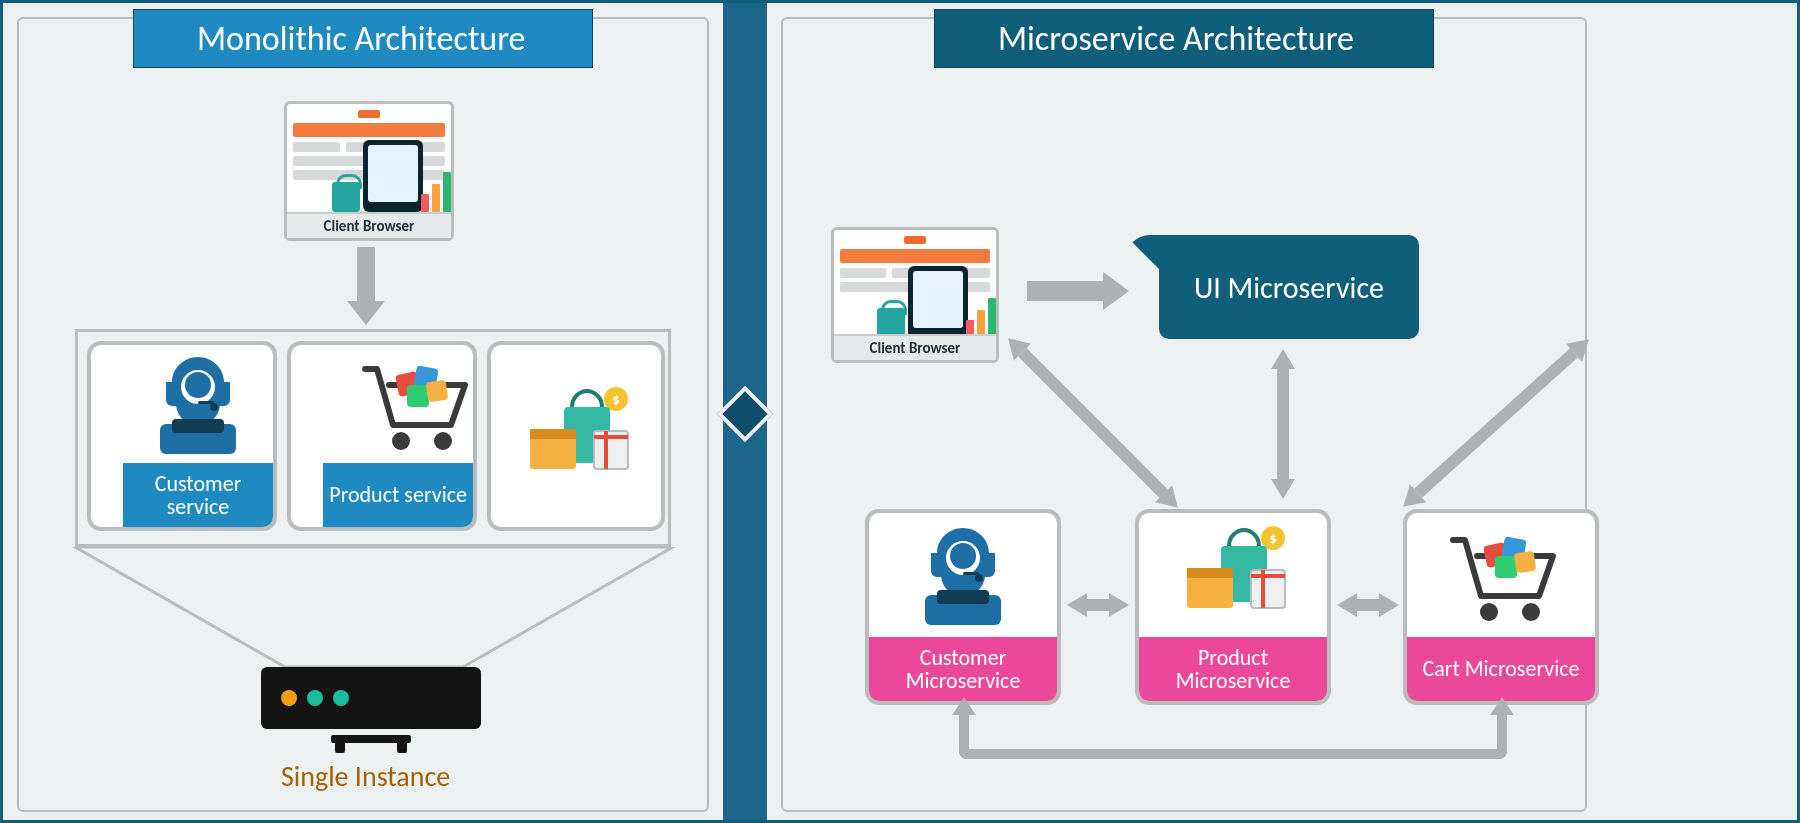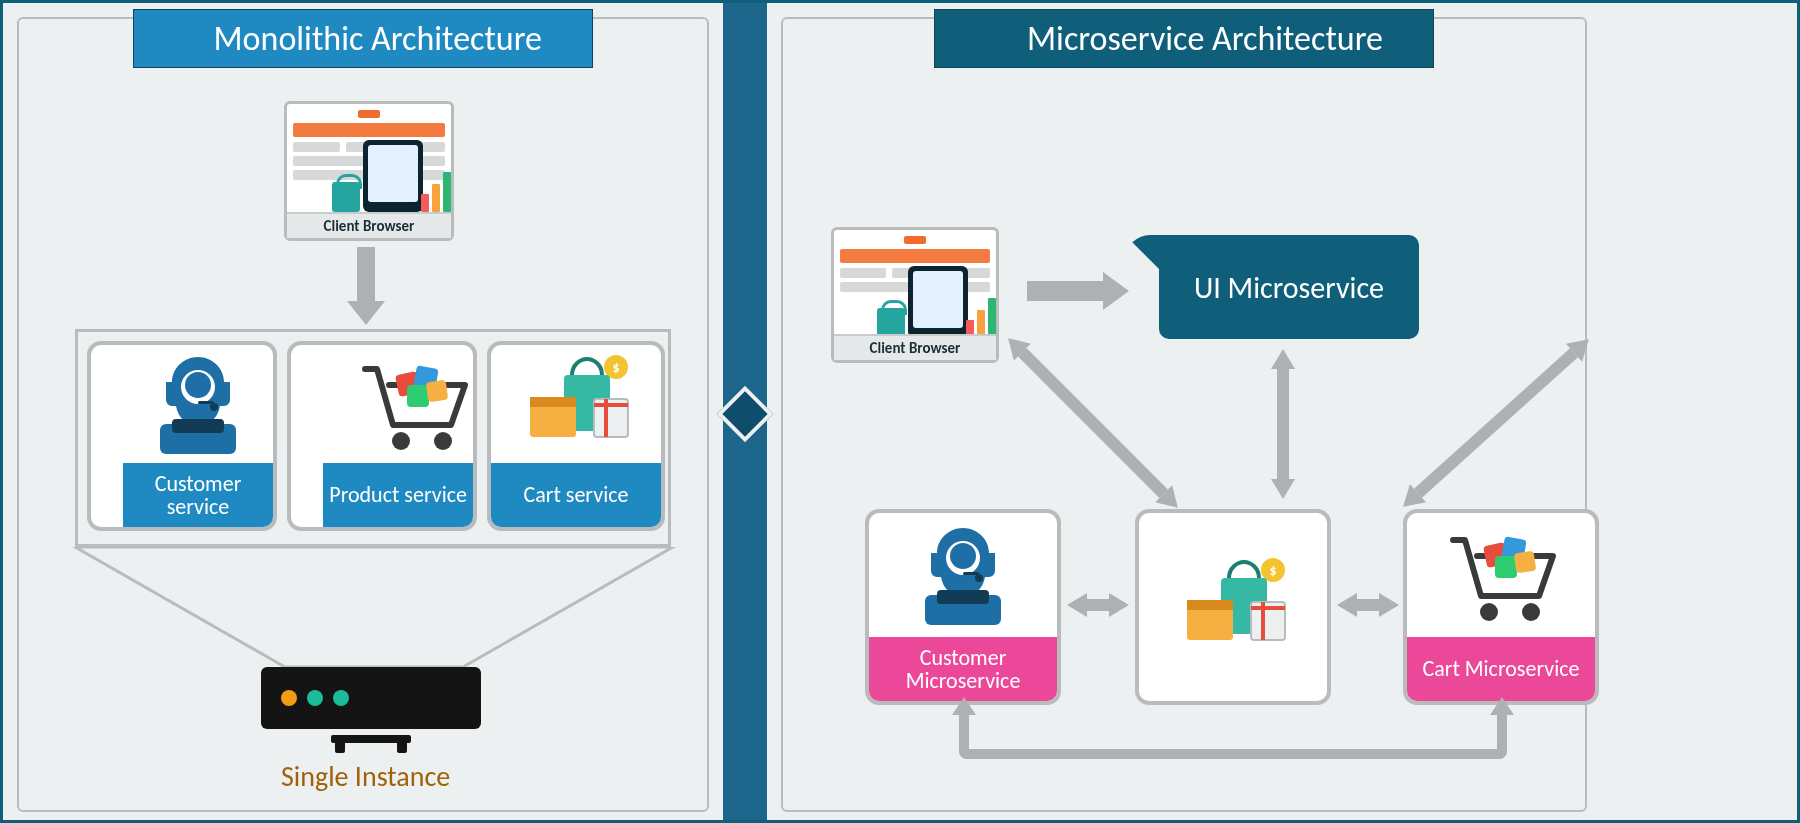--- a/index.html
+++ b/index.html
@@ -25,21 +25,21 @@
 
   
   .panel-left{position:absolute;left:14px;top:14px;right:calc(100% - 720px); 
     width:692px;height:795px;background:#ecf0f1;border:2px solid #b9bcbd;border-radius:6px;}
   .panel-right{position:absolute;left:778px;top:14px;width:806px;height:795px;
     background:#ecf0f1;border:2px solid #b9bcbd;border-radius:6px;}
 
   
   .title-banner{
     position:absolute;top:-10px;left:50%;transform:translateX(-50%);
-    min-width:460px;padding:8px 50px;text-align:right;
+    min-width:460px;padding:8px 63px;text-align:left;
     color:#fff;font-size:34px;font-weight:400;
     border:1px solid #10445c;
   }
   .tb-left{background:#1f8ac2;}
   .tb-right{background:#0f5e7a;min-width:500px;}
 
   
   .browser{
     position:absolute;width:170px;height:140px;background:#fff;
     border:3px solid #b9bcbd;border-radius:6px;overflow:visible;
@@ -239,21 +239,20 @@
         <circle cx="100" cy="18" r="12" fill="#f4c430"></circle>
           <text x="100" y="23" text-anchor="middle" font-size="14" fill="#fff" font-weight="700">$</text>
         <rect x="48" y="26" width="46" height="56" rx="4" fill="#35b9a5"></rect>
         <path d="M56 26c0-10 8-16 15-16s15 6 15 16" fill="none" stroke="#1f7e72" stroke-width="4"></path>
         <rect x="14" y="48" width="46" height="40" rx="3" fill="#f5b041"></rect>
         <rect x="14" y="48" width="46" height="10" fill="#d98a1f"></rect>
         <rect x="78" y="50" width="34" height="38" rx="3" fill="#ecf0f1" stroke="#b9bcbd" stroke-width="2"></rect>
         <path d="M78 56h34M90 50v38" stroke="#e74c3c" stroke-width="4"></path>
       </svg>
     </div>
-    <div class="label blue">Cart service</div>
   </div>
 
   <div class="funnel" style="left:46px;top:528px;">
     <svg width="618" height="132" viewBox="0 0 618 132">
       <polygon points="10,0 608,0 398,120 220,120" fill="none" stroke="#b9bcbd" stroke-width="3"></polygon>
     </svg>
   </div>
 
   <div class="server" style="left:242px;top:648px;">
     <div class="led o"></div>
@@ -344,20 +343,21 @@
         <circle cx="100" cy="18" r="12" fill="#f4c430"></circle>
           <text x="100" y="23" text-anchor="middle" font-size="14" fill="#fff" font-weight="700">$</text>
         <rect x="48" y="26" width="46" height="56" rx="4" fill="#35b9a5"></rect>
         <path d="M56 26c0-10 8-16 15-16s15 6 15 16" fill="none" stroke="#1f7e72" stroke-width="4"></path>
         <rect x="14" y="48" width="46" height="40" rx="3" fill="#f5b041"></rect>
         <rect x="14" y="48" width="46" height="10" fill="#d98a1f"></rect>
         <rect x="78" y="50" width="34" height="38" rx="3" fill="#ecf0f1" stroke="#b9bcbd" stroke-width="2"></rect>
         <path d="M78 56h34M90 50v38" stroke="#e74c3c" stroke-width="4"></path>
       </svg>
     </div>
+    <div class="label dark">Product Microservice</div>
   </div>
 
   <div class="svc-card" style="left:620px;top:490px;width:196px;height:196px;">
     <div class="icon-area">
       <svg viewBox="0 0 120 110">
         <path d="M12 20h12l16 56h58l14-40H36" fill="none" stroke="#3a3a3a" stroke-width="6" stroke-linejoin="round" stroke-linecap="round"></path>
         <circle cx="48" cy="92" r="9" fill="#3a3a3a"></circle>
           <circle cx="90" cy="92" r="9" fill="#3a3a3a"></circle>
         <rect x="44" y="24" width="22" height="22" rx="4" fill="#e74c3c" transform="rotate(-12 55 35)"></rect>
         <rect x="62" y="18" width="22" height="22" rx="4" fill="#3498db" transform="rotate(10 73 29)"></rect>

